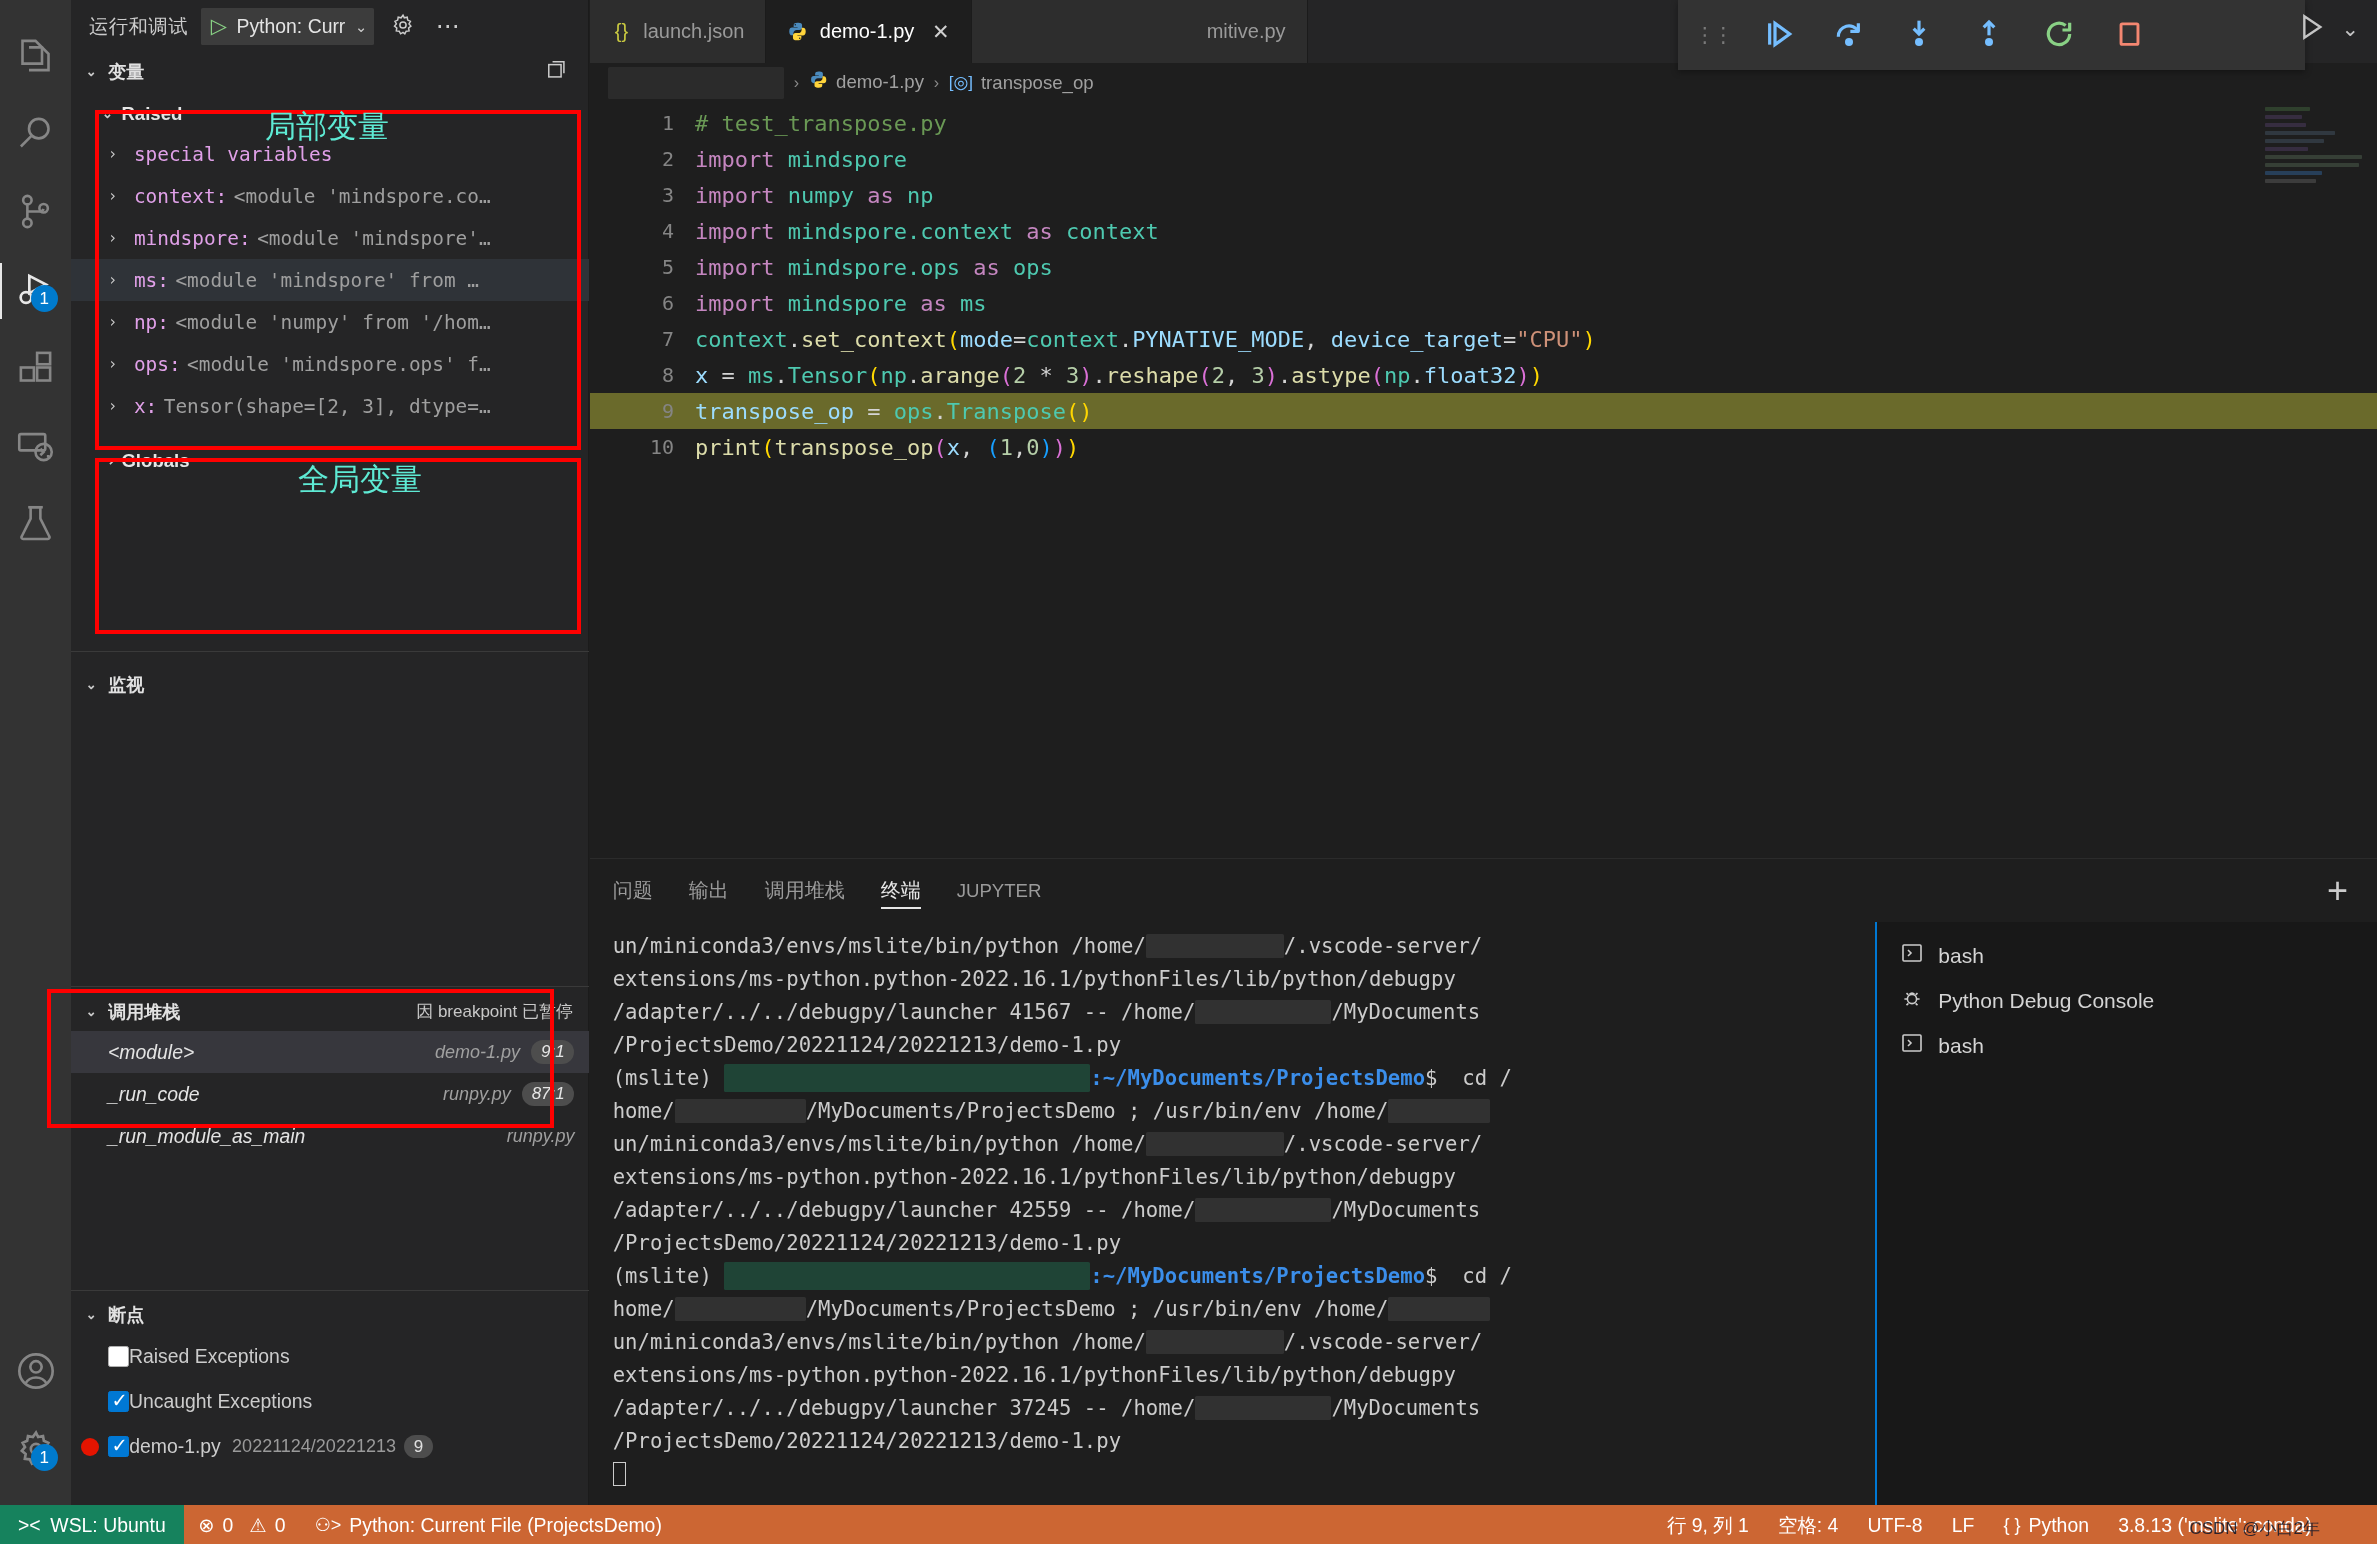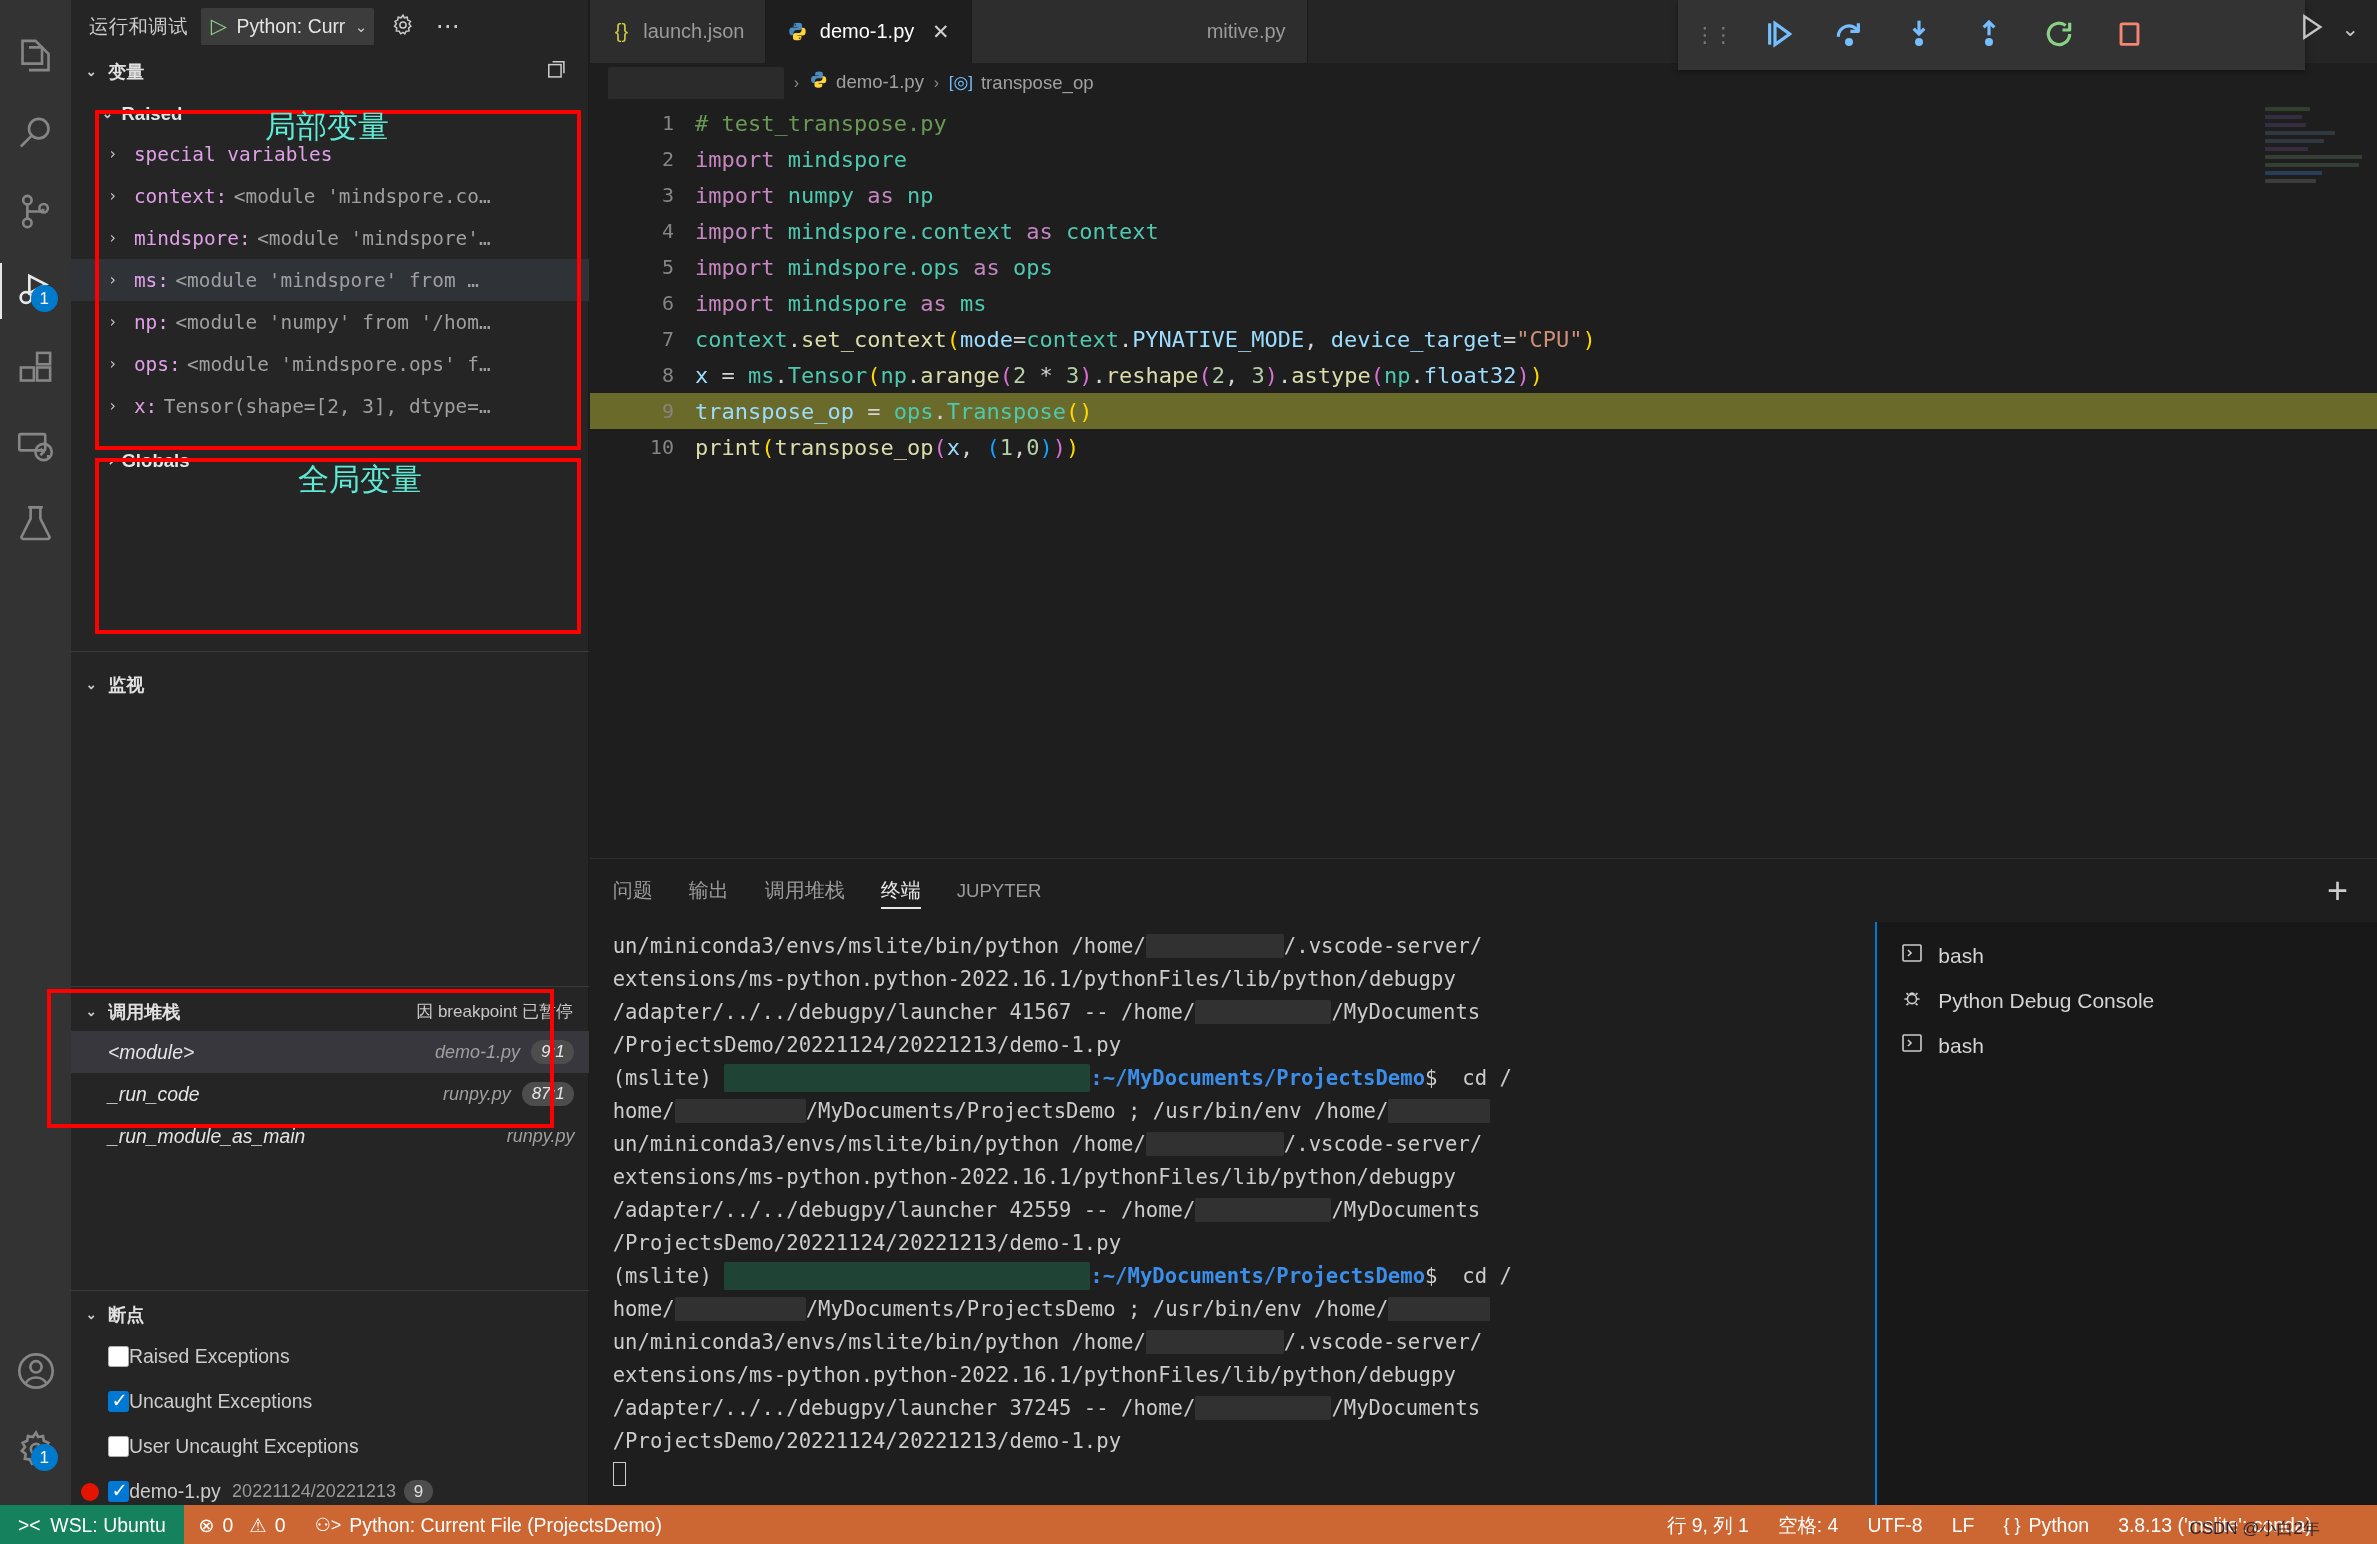--- a/index.html
+++ b/index.html
@@ -395,24 +395,20 @@
         <span class="caret">⌄</span>
         <span>断点</span>
       </div>
       <div class="bp-row">
         <span class="cbx"></span>
         <span>Raised Exceptions</span>
       </div>
       <div class="bp-row">
         <span class="cbx on"></span>
         <span>Uncaught Exceptions</span>
-      </div>
-      <div class="bp-row">
-        <span class="cbx"></span>
-        <span>User Uncaught Exceptions</span>
       </div>
       <div class="bp-row">
         <span class="bpdot"></span>
         <span class="cbx on"></span>
         <span>demo-1.py</span>
         <span class="bp-path">20221124/20221213</span>
         <span class="bp-line">9</span>
       </div>
     </div>
   </div>

